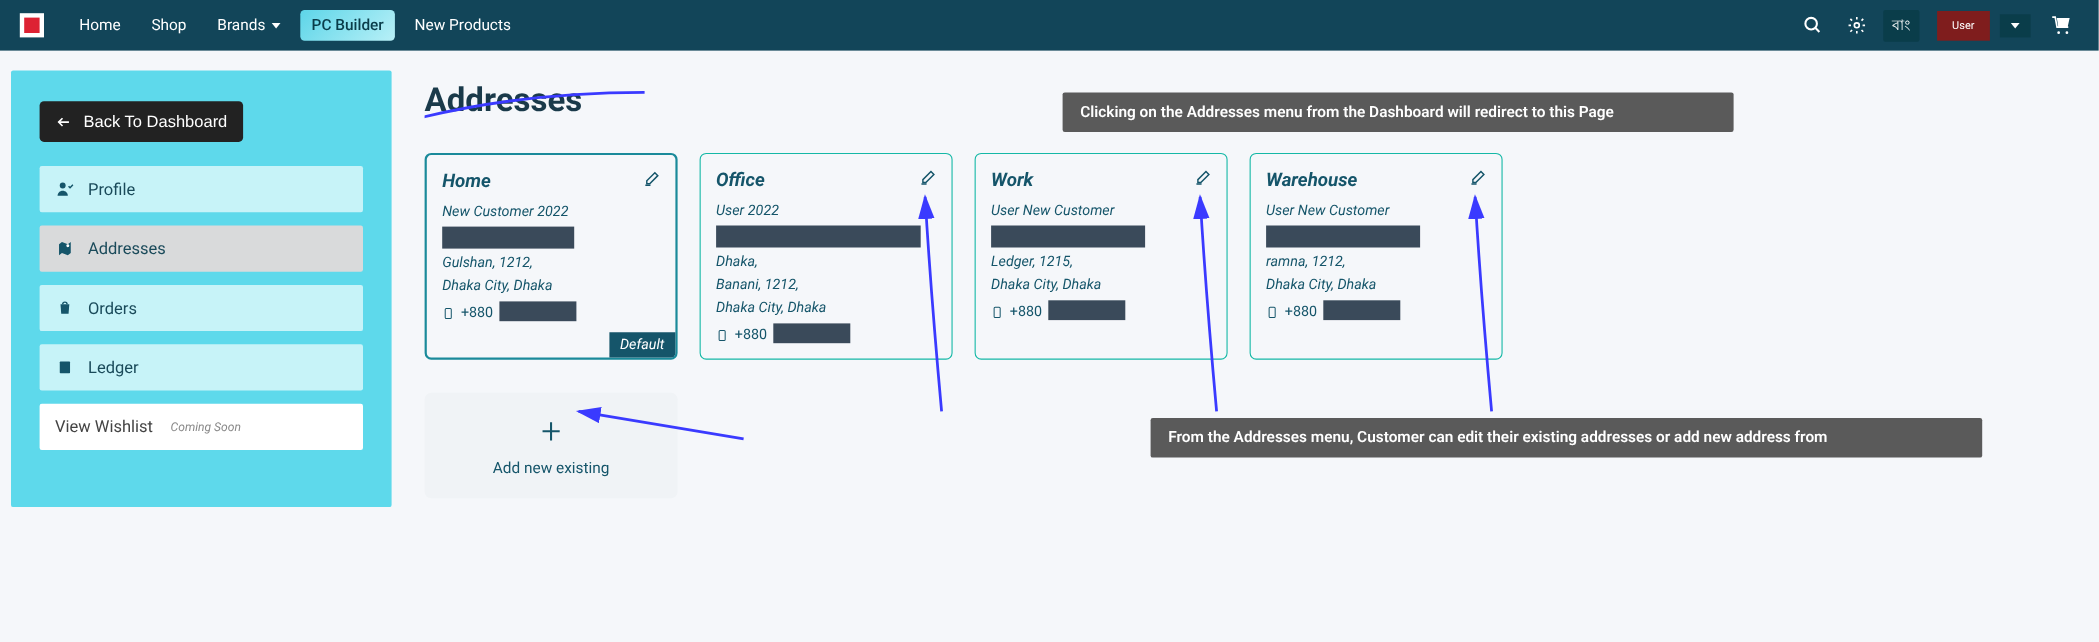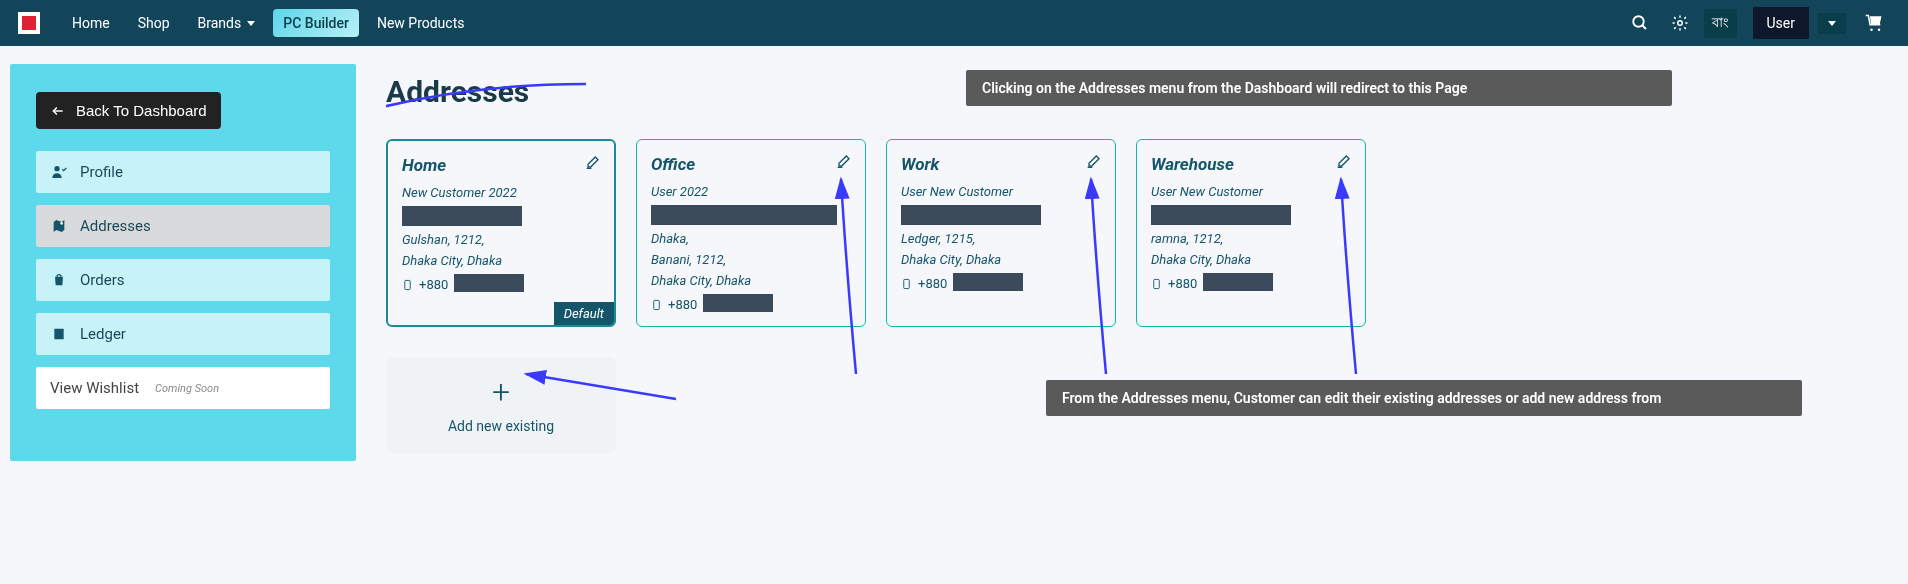--- a/index.html
+++ b/index.html
@@ -8,21 +8,21 @@
 
 .topnav { background: #124559; height: 46px; display: flex; align-items: center; padding: 0 18px; gap: 8px; }
 .logo { width: 22px; height: 22px; background: #fff; display: flex; align-items: center; justify-content: center; margin-right: 14px; }
 .logo-inner { width: 14px; height: 14px; background: #d23; }
 .nav-link { color: #fff; font-size: 14px; padding: 6px 10px; cursor: pointer; display: flex; align-items: center; gap: 6px; }
 .nav-link.active { background: linear-gradient(135deg, #5dd5e8, #b8f0f7); color: #0a3d4a; border-radius: 4px; font-weight: 500; }
 .chev { width: 0; height: 0; border-left: 4px solid transparent; border-right: 4px solid transparent; border-top: 5px solid #fff; }
 .nav-spacer { flex: 1; }
 .nav-icon { width: 20px; height: 20px; display: flex; align-items: center; justify-content: center; cursor: pointer; margin: 0 6px; }
 .lang-badge { background: #0a3d4a; color: #fff; padding: 4px 8px; font-size: 13px; border-radius: 2px; }
-.user-box { background: #0f172a; color: #fff; padding: 8px 14px; font-size: 14px; display: flex; align-items: center; gap: 20px; margin-left: 8px; }
+.user-box { background: #7f1d1d; color: #fff; padding: 8px 14px; font-size: 10px; display: flex; align-items: center; gap: 20px; margin-left: 8px; }
 .user-chev-box { background: #0a3d4a; padding: 8px 10px; margin-left: 1px; display: flex; align-items: center; }
 .cart-icon { margin-left: 10px; }
 
 
 .layout { display: flex; gap: 30px; padding: 18px 10px 18px 10px; align-items: flex-start; }
 
 
 .sidebar { width: 346px; background: #5ed9eb; padding: 28px 26px 40px 26px; border-radius: 2px; }
 .back-btn { background: #222; color: #fff; border: none; padding: 10px 14px; font-size: 15px; border-radius: 4px; display: flex; align-items: center; gap: 10px; cursor: pointer; margin-bottom: 22px; }
 .menu-item { background: #c7f3f8; padding: 12px 14px; border-radius: 2px; margin-bottom: 12px; display: flex; align-items: center; gap: 12px; cursor: pointer; font-size: 15px; color: #1a4a5a; }
@@ -48,21 +48,21 @@
 .phone-red { background: #3a4a5a; height: 18px; width: 70px; display: inline-block; }
 .default-badge { position: absolute; bottom: 0; right: 0; background: #15556a; color: #fff; font-size: 13px; font-style: italic; padding: 4px 10px; border-radius: 0 0 4px 0; }
 
 
 .add-card { width: 230px; background: #f0f3f6; border-radius: 6px; padding: 18px; display: flex; flex-direction: column; align-items: center; justify-content: center; gap: 10px; cursor: pointer; height: 96px; }
 .plus { font-size: 32px; color: #15556a; font-weight: 300; line-height: 1; }
 .add-text { font-size: 14px; color: #15556a; }
 
 
 .callout { position: absolute; background: #5a5a5a; color: #fff; padding: 10px 16px; font-size: 14px; font-weight: 600; border-radius: 2px; z-index: 50; }
-.callout.c1 { top: 6px; left: 580px; width: 706px; }
+.callout.c1 { top: 20px; left: 580px; width: 610px; }
 .callout.c2 { top: 316px; left: 660px; width: 756px; padding-left: 16px; }
 
 
 .arrow-layer { position: absolute; top: 0; left: 0; pointer-events: none; z-index: 40; }
 
 svg.icon { width: 18px; height: 18px; }
 </style>
 </head>
 <body>
 

